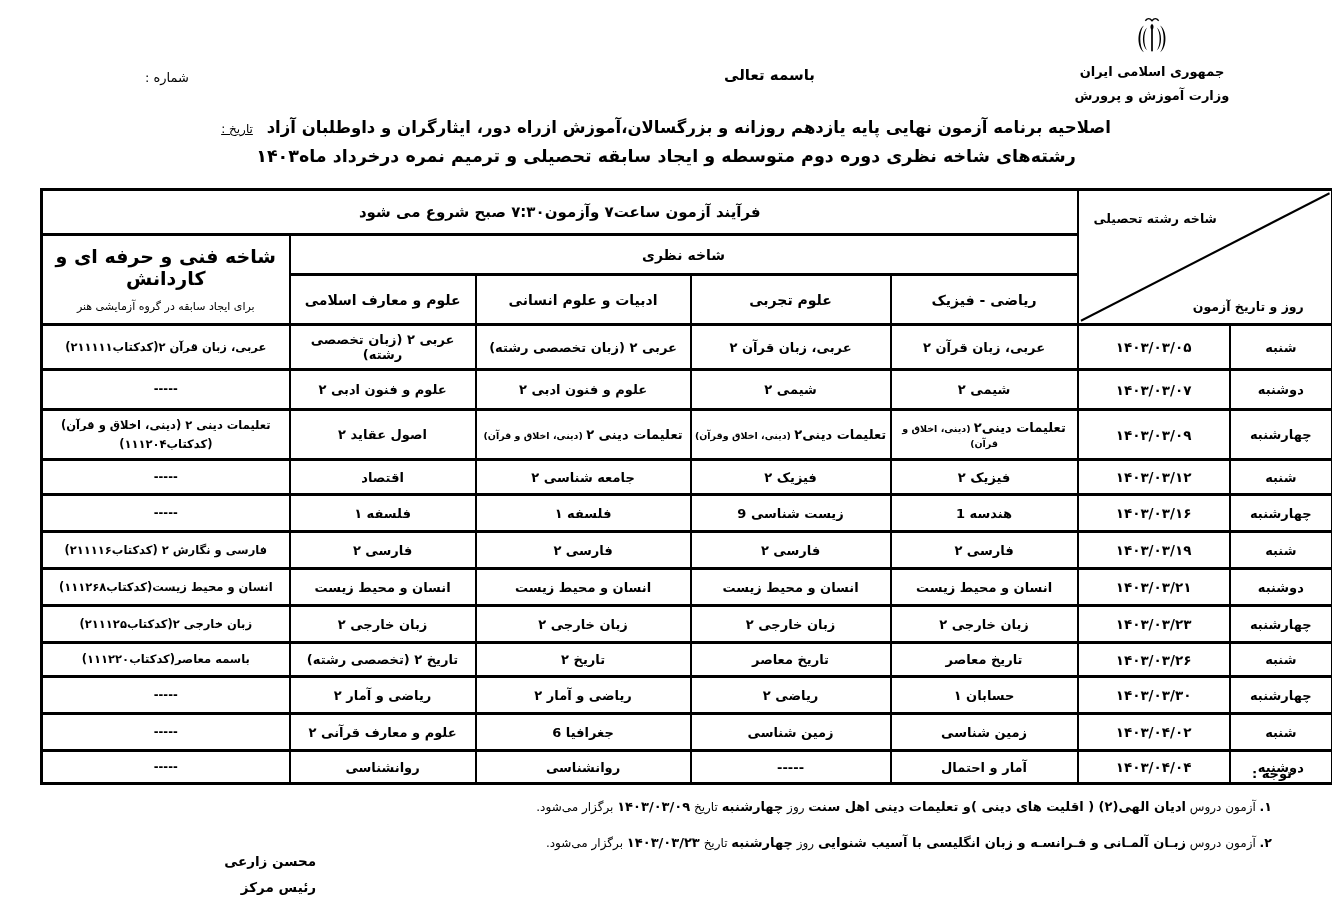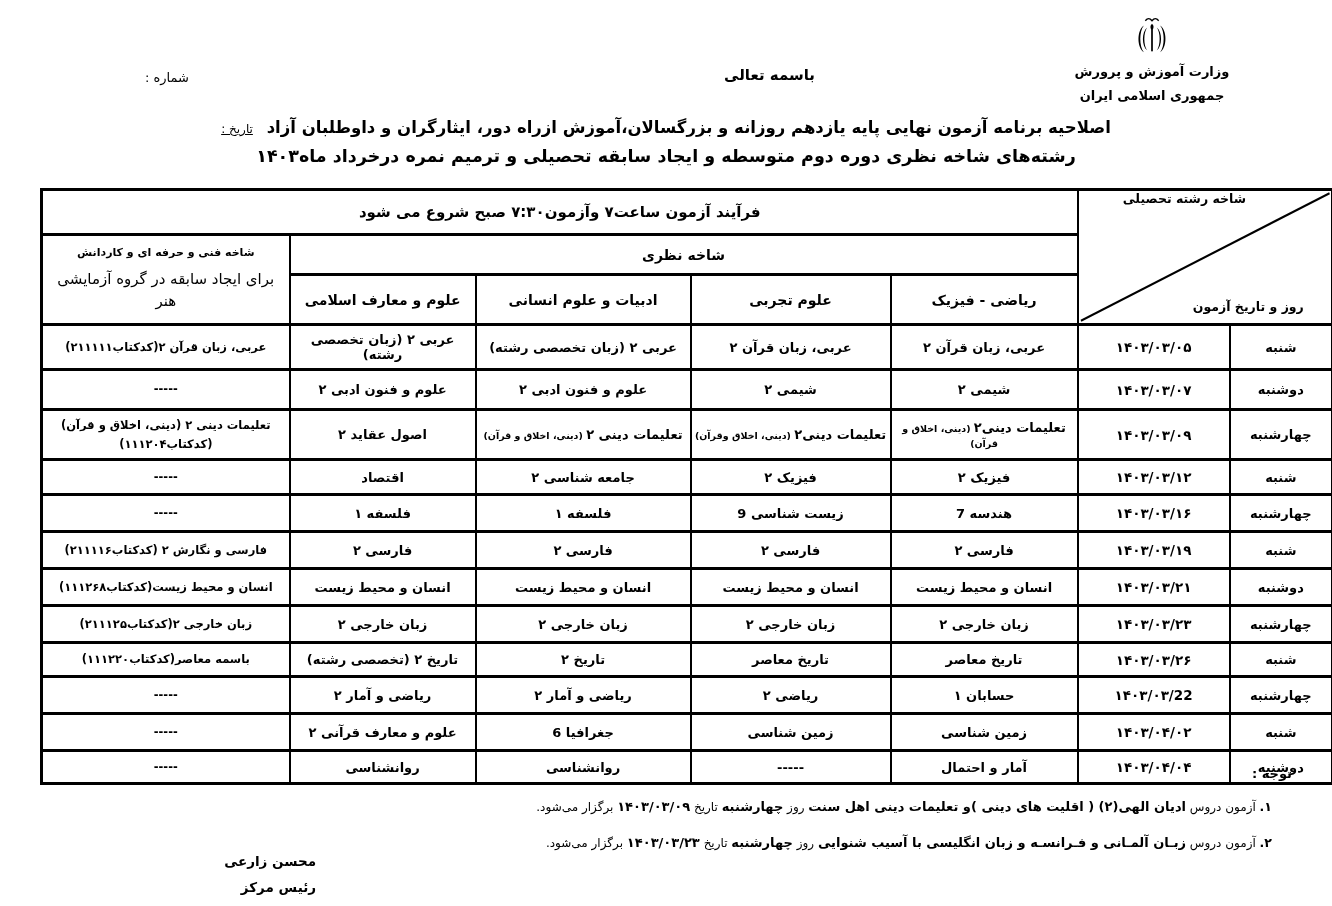--- a/index.html
+++ b/index.html
@@ -28,26 +28,26 @@
     border:3px solid #000;
   }
   .exam-table td{
     border:2px solid #000;border-top-width:3px;border-bottom-width:3px;
     text-align:center;vertical-align:middle;
     font-weight:bold;padding:1px 3px;overflow:hidden;
   }
   .hr-a{height:33px}.hr-b{height:35px}.hr-c{height:50px}
   .process-cell{font-size:15px;}
   .nazari-cell{font-size:14px;}
-  .fanni-head .fh-bold{display:block;font-size:11px;}
-  .fanni-head .fh-small{display:block;font-size:15px;font-weight:normal;margin-top:10px;line-height:1.45;}
+  .fanni-head .fh-bold{display:block;font-size:19px;}
+  .fanni-head .fh-small{display:block;font-size:11px;font-weight:normal;margin-top:10px;line-height:1.45;}
   .branch-cell{font-size:14px;}
   .diag-cell{position:relative;padding:0;}
   .diag-svg{position:absolute;inset:0;width:100%;height:100%;}
-  .corner-top{position:absolute;top:0;left:15px;right:85px;text-align:right;font-size:12.5px;}
+  .corner-top{position:absolute;top:20px;left:15px;right:85px;text-align:left;font-size:12.5px;}
   .corner-bottom{position:absolute;bottom:9px;left:95px;right:8px;text-align:center;font-size:12.5px;}
   tbody tr{height:37px}
   tbody tr:nth-child(1){height:45px}
   tbody tr:nth-child(2){height:40px}
   tbody tr:nth-child(3){height:50px}
   tbody tr:nth-child(4){height:35px}
   tbody tr:nth-child(9){height:34px}
   tbody tr:nth-child(12){height:33px}
   .day-cell{font-size:13px;}
   .date-cell{font-size:13.5px;}
@@ -74,22 +74,22 @@
   <div class="org-block">
     <svg class="emblem" viewBox="0 0 40 44" xmlns="http://www.w3.org/2000/svg">
       <path d="M13,5 q3.5,-4.5 7,0 q3.5,-4.5 7,0" fill="none" stroke="#000" stroke-width="1.4"></path>
       <path d="M20,8 C22.2,10 22.2,13 20,14.5 C17.8,13 17.8,10 20,8 Z" fill="#000"></path>
       <rect x="19.1" y="13" width="1.8" height="24" fill="#000"></rect>
       <path d="M25,12 C31,16 31,32 25,36 C29,31 29,17 25,12 Z" fill="#000"></path>
       <path d="M28.5,10 C36,15 36,33 28.5,38 C33.5,32 33.5,16 28.5,10 Z" fill="#000"></path>
       <path d="M15,12 C9,16 9,32 15,36 C11,31 11,17 15,12 Z" fill="#000"></path>
       <path d="M11.5,10 C4,15 4,33 11.5,38 C6.5,32 6.5,16 11.5,10 Z" fill="#000"></path>
     </svg>
+    <div class="org-line">جمهوری اسلامی ایران</div>
     <div class="org-line">وزارت آموزش و پرورش</div>
-    <div class="org-line">جمهوری اسلامی ایران</div>
   </div>
 
   <div class="besmele">باسمه تعالی</div>
   <div class="number-label">شماره :</div>
 
   <div class="title-block">
     <div class="title1">
       <span>اصلاحیه برنامه آزمون نهایی پایه یازدهم روزانه و بزرگسالان،آموزش ازراه دور، ایثارگران و داوطلبان آزاد</span>
       <span class="date-label">تاریخ :</span>
     </div>
@@ -164,21 +164,21 @@
           <td class="date-cell">۱۴۰۳/۰۳/۱۲</td>
           <td class="subject-cell">فیزیک ۲</td>
           <td class="subject-cell">فیزیک ۲</td>
           <td class="subject-cell">جامعه شناسی ۲</td>
           <td class="subject-cell">اقتصاد</td>
           <td class="subject-cell fanni-cell">-----</td>
         </tr>
         <tr>
           <td class="day-cell">چهارشنبه</td>
           <td class="date-cell">۱۴۰۳/۰۳/۱۶</td>
-          <td class="subject-cell">هندسه 7</td>
+          <td class="subject-cell">هندسه 1</td>
           <td class="subject-cell">زیست شناسی 9</td>
           <td class="subject-cell">فلسفه ۱</td>
           <td class="subject-cell">فلسفه ۱</td>
           <td class="subject-cell fanni-cell">-----</td>
         </tr>
         <tr>
           <td class="day-cell">شنبه</td>
           <td class="date-cell">۱۴۰۳/۰۳/۱۹</td>
           <td class="subject-cell">فارسی ۲</td>
           <td class="subject-cell">فارسی ۲</td>
@@ -208,21 +208,21 @@
           <td class="day-cell">شنبه</td>
           <td class="date-cell">۱۴۰۳/۰۳/۲۶</td>
           <td class="subject-cell">تاریخ معاصر</td>
           <td class="subject-cell">تاریخ معاصر</td>
           <td class="subject-cell">تاریخ ۲</td>
           <td class="subject-cell">تاریخ ۲ (تخصصی رشته)</td>
           <td class="subject-cell fanni-cell">باسمه معاصر(کدکتاب۱۱۱۲۲۰)</td>
         </tr>
         <tr>
           <td class="day-cell">چهارشنبه</td>
-          <td class="date-cell">۱۴۰۳/۰۳/22</td>
+          <td class="date-cell">۱۴۰۳/۰۳/۳۰</td>
           <td class="subject-cell">حسابان ۱</td>
           <td class="subject-cell">ریاضی ۲</td>
           <td class="subject-cell">ریاضی و آمار ۲</td>
           <td class="subject-cell">ریاضی و آمار ۲</td>
           <td class="subject-cell fanni-cell">-----</td>
         </tr>
         <tr>
           <td class="day-cell">شنبه</td>
           <td class="date-cell">۱۴۰۳/۰۴/۰۲</td>
           <td class="subject-cell">زمین شناسی</td>

